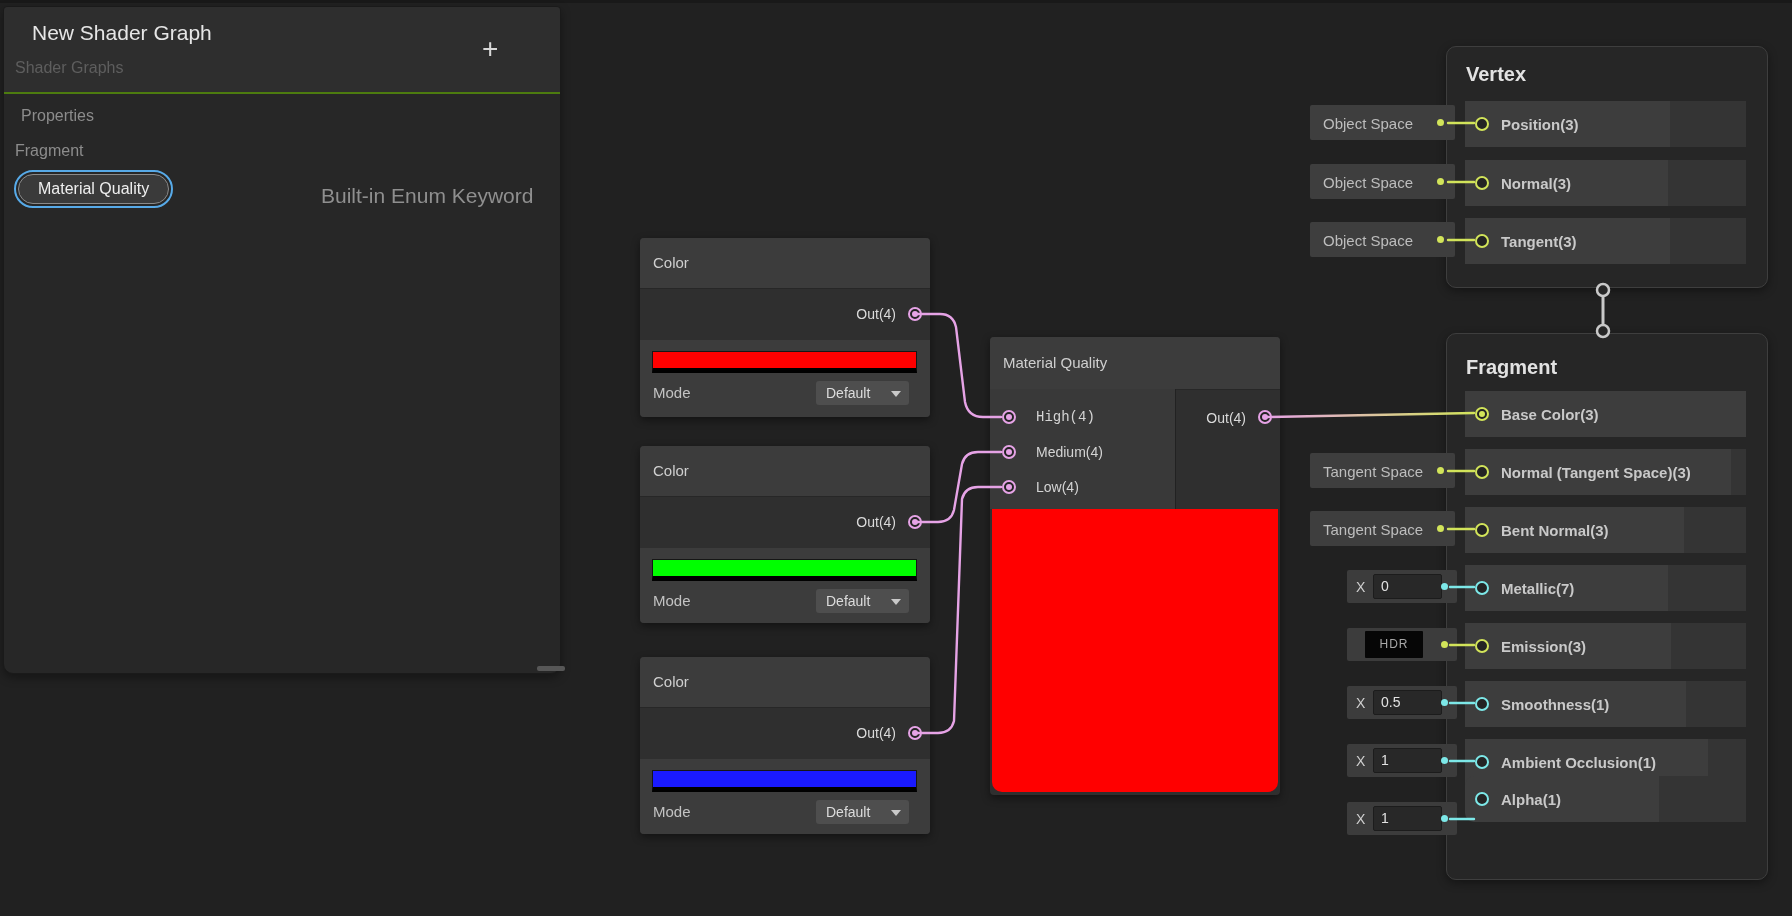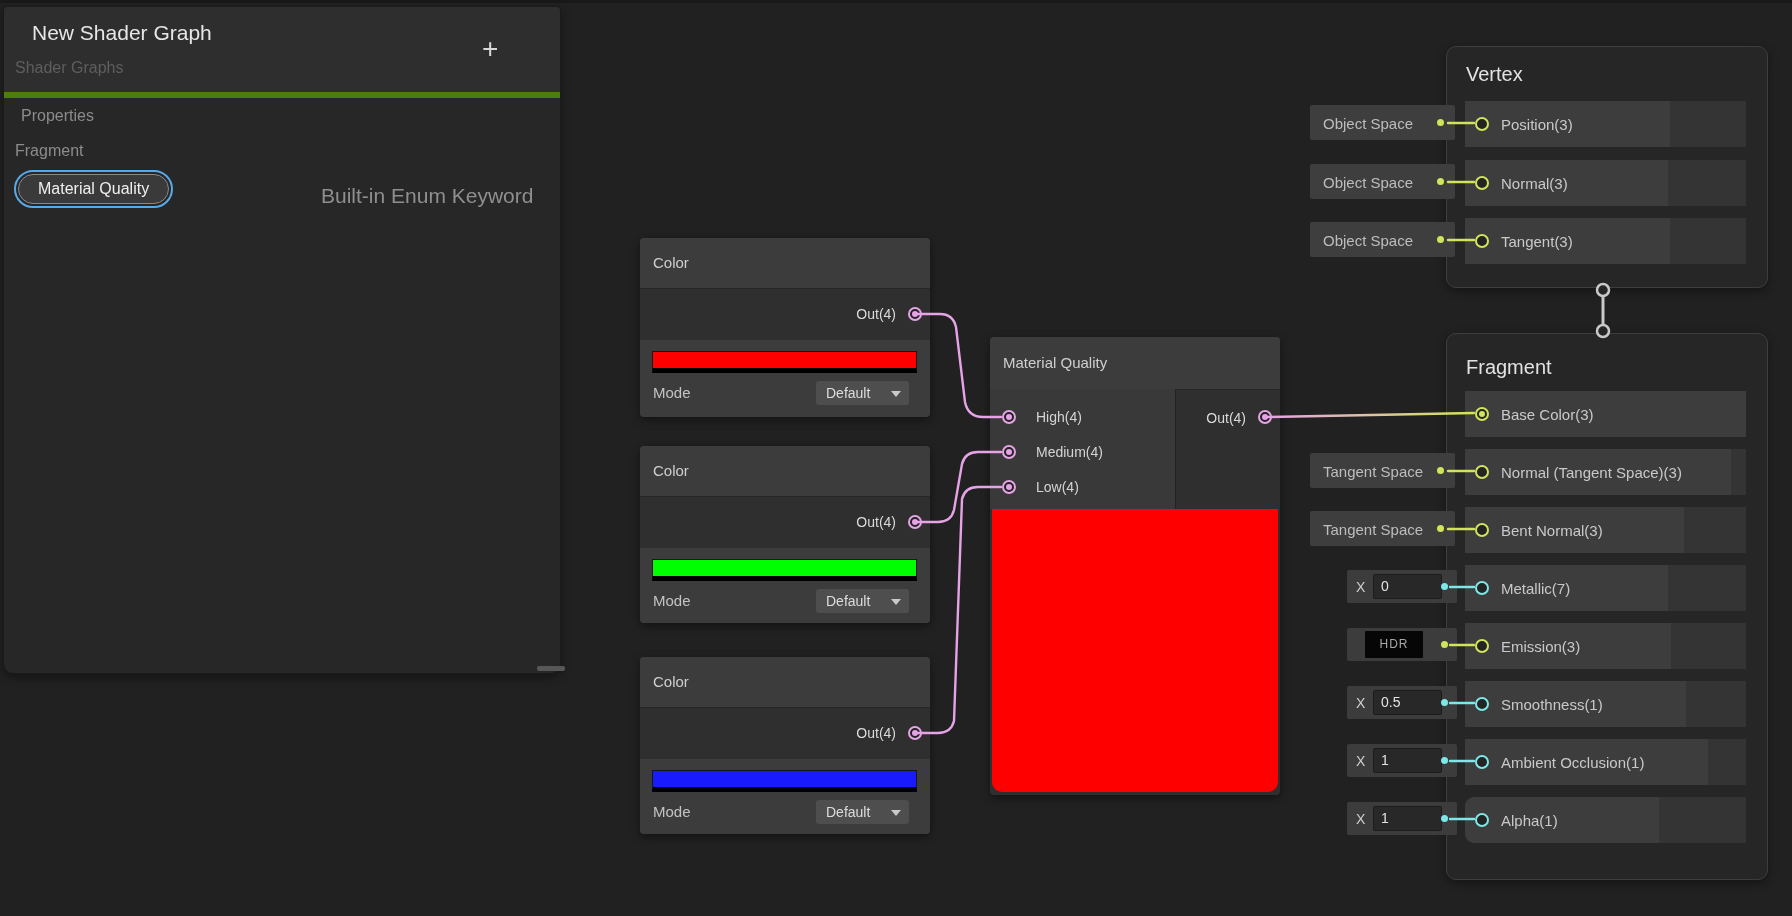--- a/index.html
+++ b/index.html
@@ -4,21 +4,21 @@
 <style>
   html,body{margin:0;padding:0;background:#111;}
   #stage{position:relative;width:1792px;height:916px;background:var(--canvas,#212121);
     font-family:"Liberation Sans","DejaVu Sans",sans-serif;overflow:hidden;}
   .abs{position:absolute;}
   #topstrip{left:0;top:0;right:0;height:3px;background:#191919;}
 
   
   #blackboard{left:3px;top:6px;width:556px;height:666px;background:#272727;
     border:1px solid #1a1a1a;border-radius:4px 4px 10px 10px;box-shadow:0 4px 10px rgba(0,0,0,.35);}
-  .bb-header{left:0;top:0;right:0;height:85px;background:#2e2e2e;border-bottom:6px solid #4d7c0f;border-radius:4px 4px 0 0;}
+  .bb-header{left:0;top:0;right:0;height:85px;background:#2e2e2e;border-bottom:2px solid #4d7c0f;border-radius:4px 4px 0 0;}
   .bb-title{left:28px;top:14px;font-size:21px;color:#e6e6e6;}
   .bb-sub{left:11px;top:52px;font-size:16px;color:#5e5e5e;}
   .bb-plus{left:478px;top:28px;font-size:28px;color:#d8d8d8;cursor:pointer;line-height:1;}
   .bb-section1{left:17px;top:100px;font-size:16px;color:#8c8c8c;}
   .bb-section2{left:11px;top:135px;font-size:16px;color:#8c8c8c;}
   .bb-pill{left:10px;top:163px;border:2px solid var(--accent-blue,#57aae8);border-radius:20px;padding:2px;}
   .bb-pill-inner{background:#3a3a3a;border:1px solid #8a8a8a;border-radius:16px;padding:5px 19px;
     font-size:16px;color:#efefef;white-space:nowrap;}
   .bb-keyword-type{left:317px;top:177px;font-size:21px;color:#8f8f8f;}
   .bb-resize{left:533px;top:659px;width:28px;height:5px;background:#575757;border-radius:2px;cursor:ns-resize;}
@@ -55,34 +55,34 @@
   #mqnode .nhdr{height:52px;line-height:52px;}
   .mq-ports{left:0;top:52px;right:0;height:120px;}
   .mq-left{left:0;top:0;width:185px;height:120px;background:#393939;border-right:1px solid #222;}
   .mq-inrow{left:12px;height:14px;display:flex;align-items:center;gap:10px;}
   .mq-inrow .lbl{font-size:14px;color:#d4d4d4;white-space:nowrap;margin-left:10px;margin-top:-1px;}
   .mq-out-label{right:34px;top:21px;font-size:14px;color:#dadada;}
   .mq-out-port{right:8px;top:21px;position:absolute;}
   .mq-preview{left:2px;right:2px;top:172px;bottom:3px;border-radius:0 0 10px 10px;}
 
   
-  .stack{background:#262626;border:1px solid #3e3e3e;border-radius:10px;box-shadow:0 3px 10px rgba(0,0,0,.4);}
+  .stack{background:#262626;border:1px solid #3e3e3e;border-radius:10px;box-shadow:0 3px 10px rgba(0,0,0,.4);font-weight:bold;}
   #vertex{left:1446px;top:46px;width:320px;height:240px;}
   #fragment{left:1446px;top:333px;width:320px;height:545px;}
   .stack-title{left:19px;top:16px;font-size:20px;color:#e2e2e2;}
   #fragment .stack-title{top:22px;}
   .srow{left:18px;width:281px;height:46px;background:#3d3d3d;position:absolute;}
   .srow .seg{position:absolute;right:0;top:0;bottom:0;width:var(--seg,0px);background:#343434;}
   .srow .port{position:absolute;left:10px;top:16px;}
   .srow .lbl{position:absolute;left:36px;top:50%;transform:translateY(-50%);font-size:15px;color:#c9c9c9;white-space:nowrap;}
   
   .vr0{top:54px;} .vr1{top:113px;} .vr2{top:171px;}
   
   .fr0{top:57px;} .fr1{top:115px;} .fr2{top:173px;} .fr3{top:231px;}
-  .fr4{top:289px;} .fr5{top:347px;} .fr6{top:405px;} .fr7{top:463px;border-radius:9px;}
+  .fr4{top:289px;} .fr5{top:347px;} .fr6{top:405px;} .fr7{top:442px;border-radius:9px;}
 
   
   .space-pill{width:145px;height:35px;background:#3e3e3e;border-radius:2px;cursor:pointer;}
   .space-pill .txt{position:absolute;left:13px;top:50%;transform:translateY(-50%);font-size:15px;color:#bdbdbd;white-space:nowrap;}
   .pill-dot{position:absolute;right:11px;top:50%;margin-top:-3.5px;width:7px;height:7px;border-radius:50%;background:currentColor;}
   .xw{left:1347px;width:110px;height:33px;background:#3c3c3c;border-radius:2px;}
   .xw .x{position:absolute;left:9px;top:50%;transform:translateY(-50%);font-size:14px;color:#cfcfcf;}
   .xw .val{position:absolute;left:26px;top:4px;bottom:4px;width:60px;background:#282828;border:1px solid #1c1c1c;
     border-radius:2px;font-size:14px;color:#e2e2e2;padding-left:7px;line-height:23px;cursor:text;}
   .xw .pill-dot{right:9px;}
@@ -165,21 +165,21 @@
         <div class="abs mode-dd-txt">Default</div>
         <div class="abs dd-arrow"></div>
       </div>
     </div>
   </div>
 
   <div class="abs node" id="mqnode">
     <div class="abs nhdr">Material Quality</div>
     <div class="abs mq-ports">
       <div class="abs mq-left"></div>
-      <div class="abs mq-inrow" style="top:21px;">
+      <div class="abs mq-inrow" style="top:21px;font-family:Liberation Mono, monospace;">
         <div class="port p-pink connected"></div>
         <div class="lbl">High(4)</div>
       </div>
       <div class="abs mq-inrow" style="top:56px;">
         <div class="port p-pink connected"></div>
         <div class="lbl">Medium(4)</div>
       </div>
       <div class="abs mq-inrow" style="top:91px;">
         <div class="port p-pink connected"></div>
         <div class="lbl">Low(4)</div>

